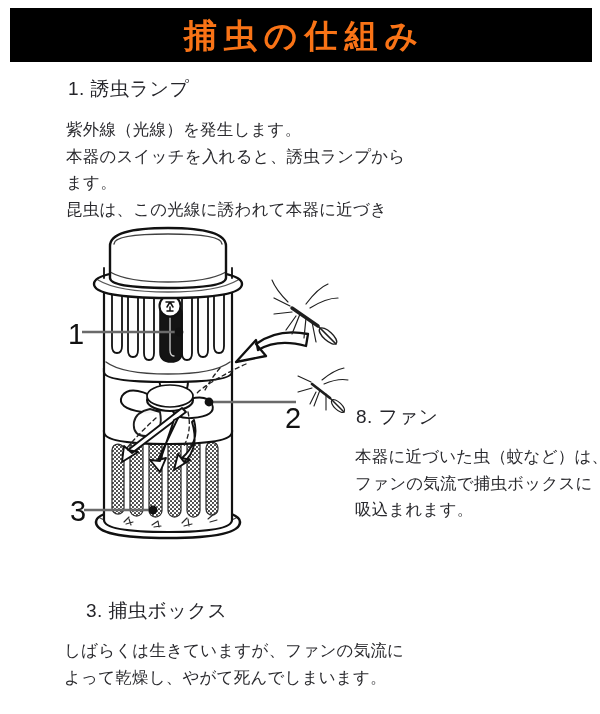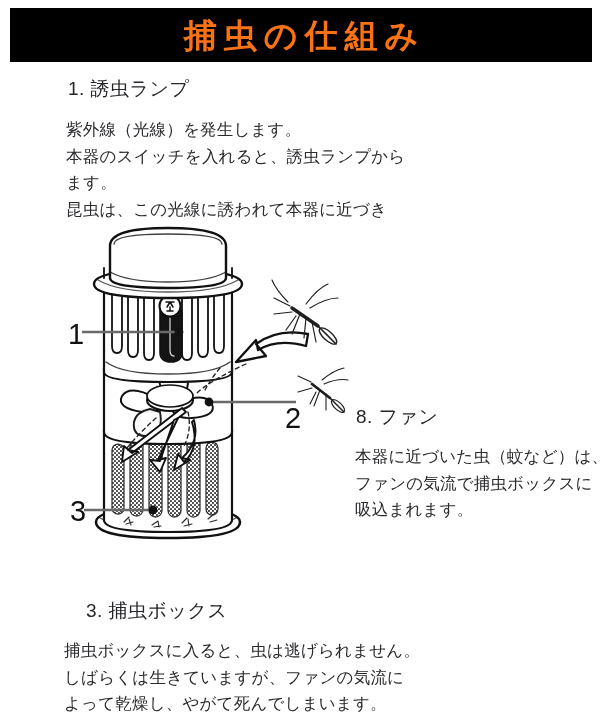--- a/index.html
+++ b/index.html
@@ -99,21 +99,20 @@
 
   <div class="sec-heading" id="sec2-heading">8. ファン</div>
   <div class="sec-body" id="sec2-body">
     <p>本器に近づいた虫（蚊など）は、</p>
     <p>ファンの気流で捕虫ボックスに</p>
     <p>吸込まれます。</p>
   </div>
 
   <div class="sec-heading" id="sec3-heading">3. 捕虫ボックス</div>
   <div class="sec-body" id="sec3-body">
-    <p>捕虫ボックスに入ると、虫は逃げられません。</p>
     <p>しばらくは生きていますが、ファンの気流に</p>
     <p>よって乾燥し、やがて死んでしまいます。</p>
   </div>
 
   <div id="illustration">
     <svg width="340" height="345" viewBox="0 0 340 345" xmlns="http://www.w3.org/2000/svg">
       <defs>
         <pattern id="meshpat" width="4" height="4" patternUnits="userSpaceOnUse">
           <rect width="4" height="4" fill="#ffffff"></rect>
           <circle cx="1" cy="1" r="1.05" fill="#3a3a3a"></circle>

